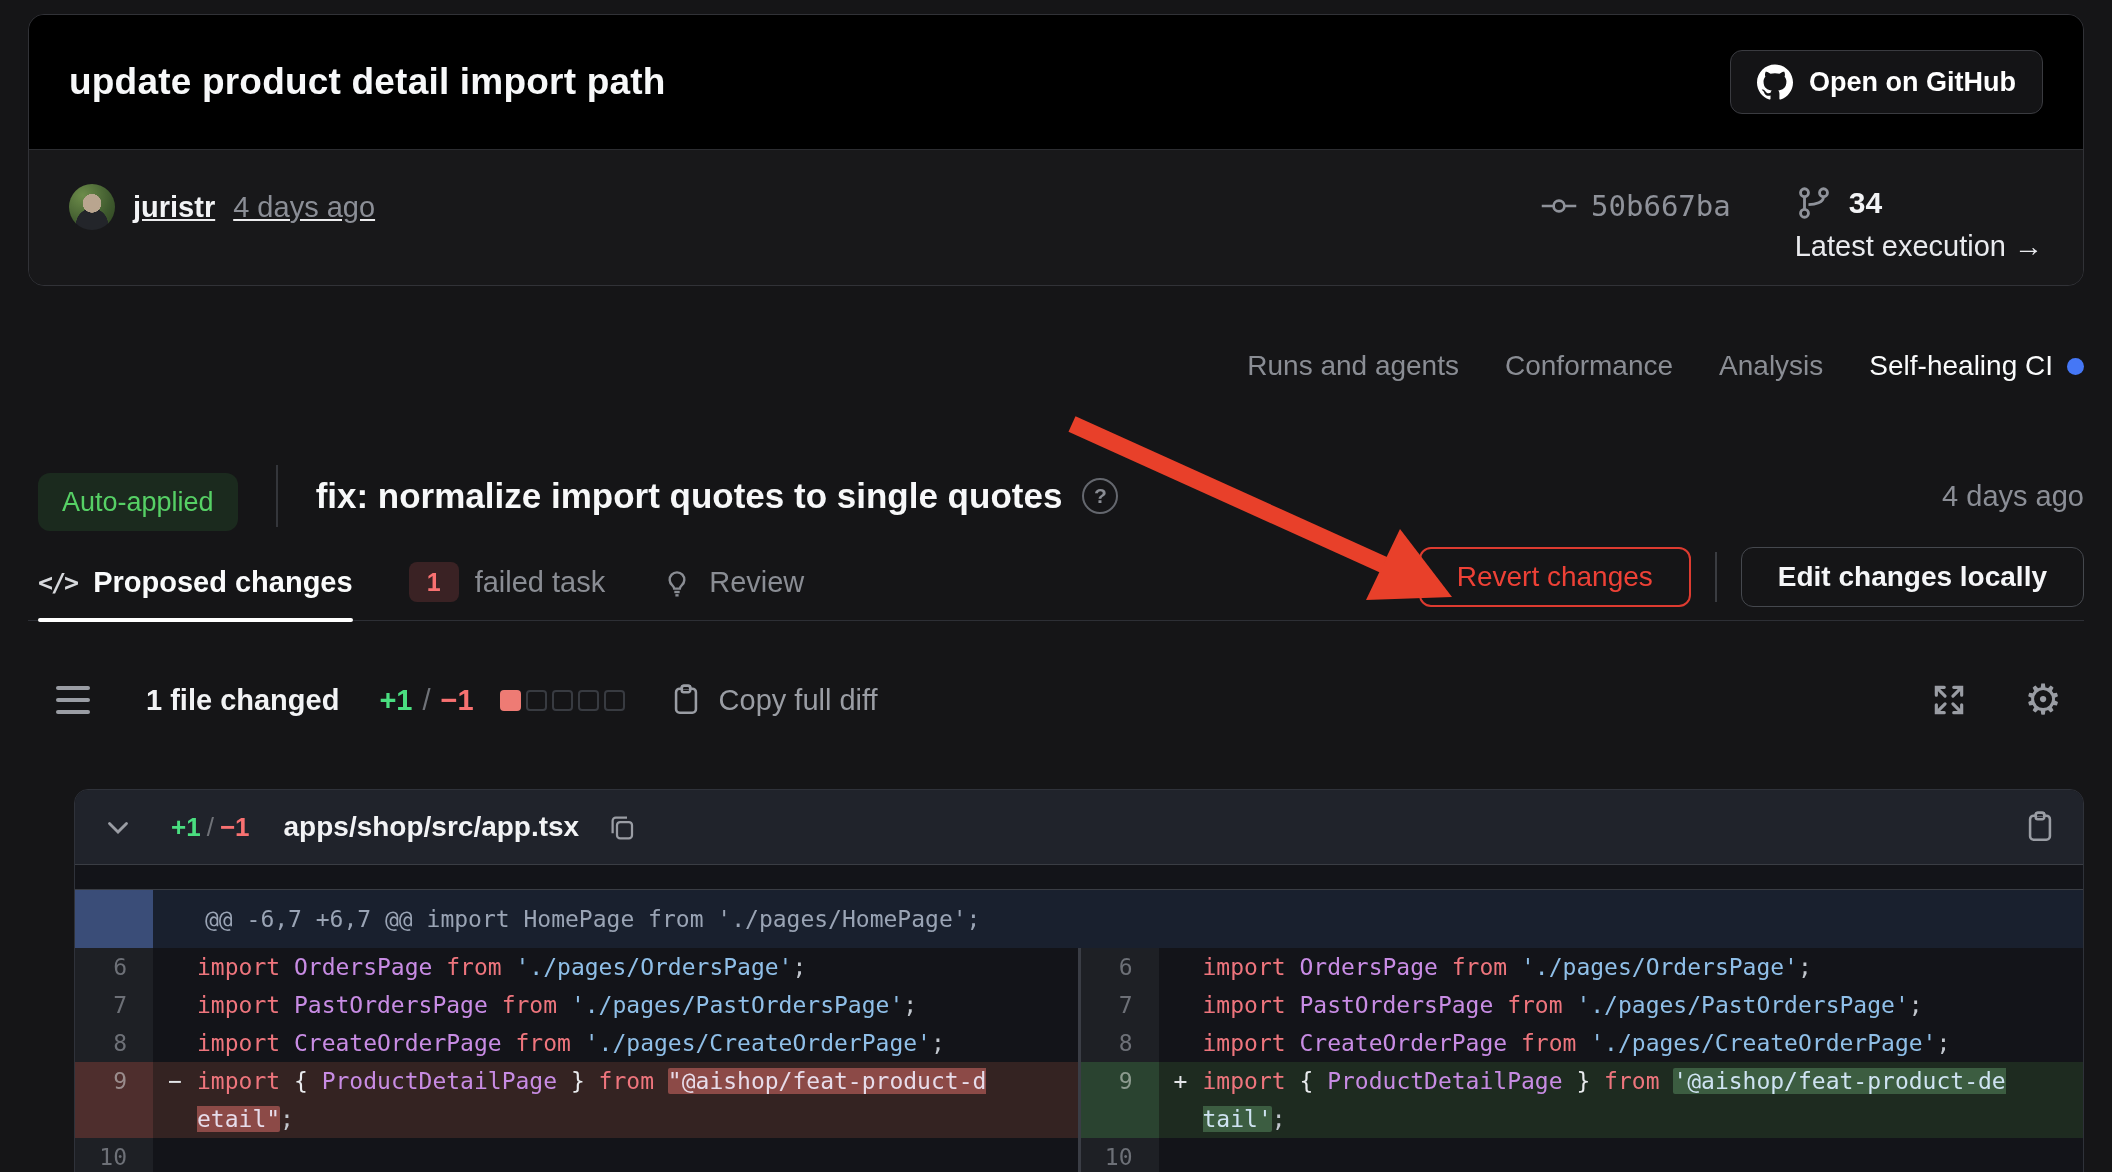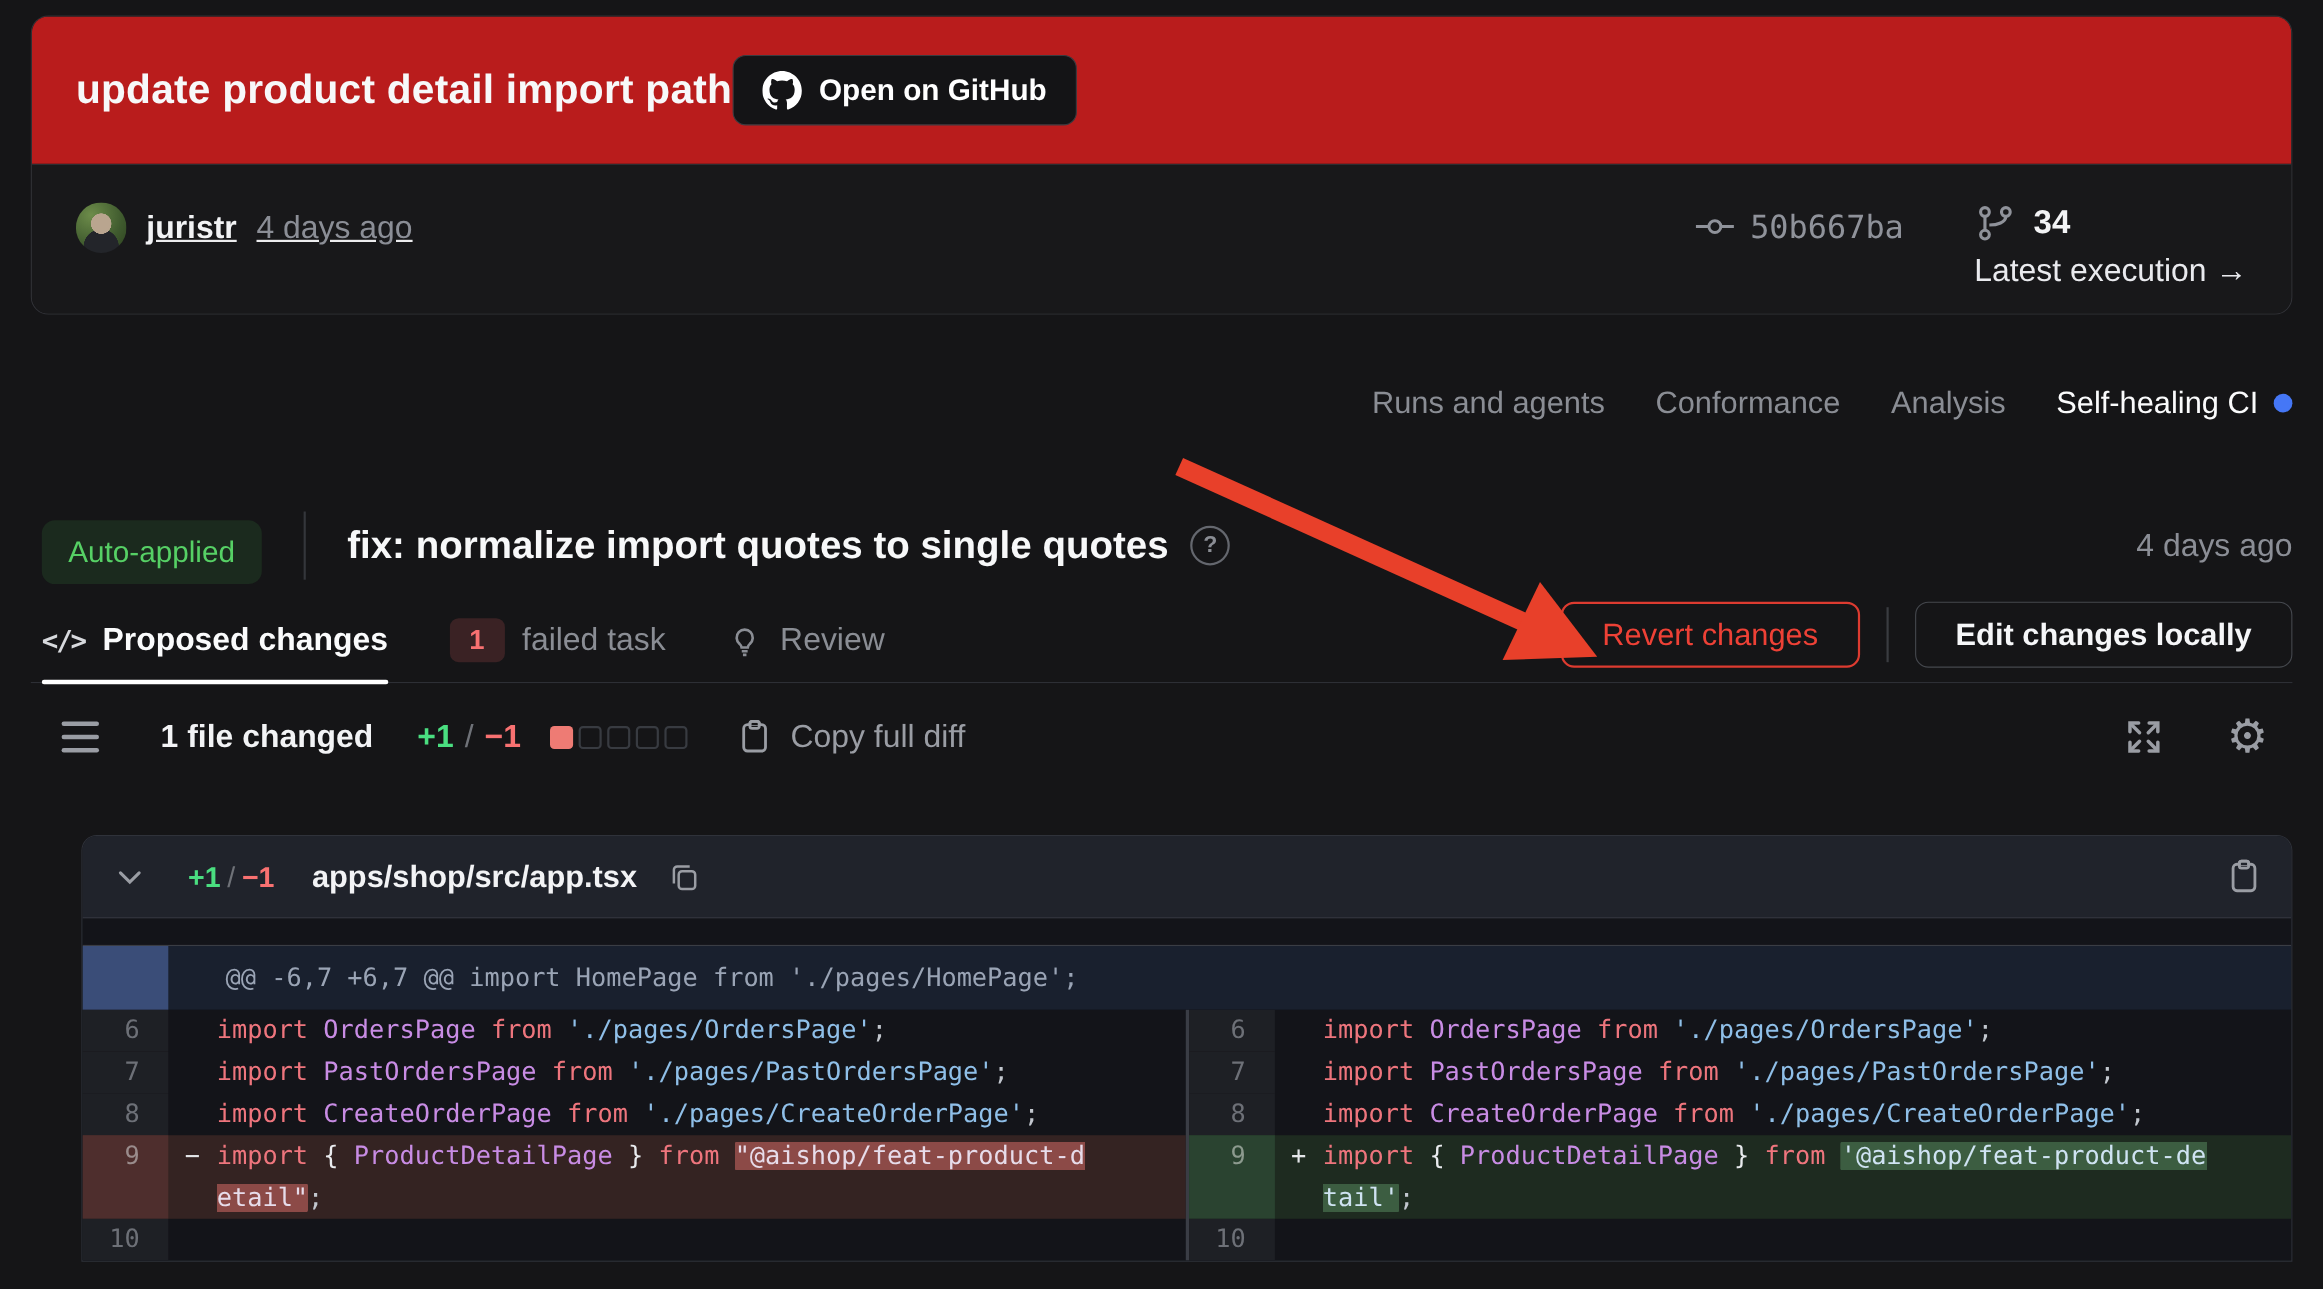--- a/index.html
+++ b/index.html
@@ -1,21 +1,21 @@
 <!DOCTYPE html>
 <html><head>
 <meta charset="utf-8">
 <style>
   html,body{margin:0;padding:0;background:#151517;}
   body{width:2112px;height:1172px;overflow:hidden;font-family:"Liberation Sans",sans-serif;color:#ececee;position:relative;}
   .page{width:2112px;height:1172px;position:relative;}
 
   
   .hcard{margin:14px 28px 0;border:1px solid #313237;border-radius:16px;overflow:hidden;}
-  .hcard-top{background:#b91c1c;height:134px;display:flex;align-items:center;padding:0 40px;}
+  .hcard-top{background:#000000;height:134px;display:flex;align-items:center;justify-content:space-between;padding:0 40px;}
   .page-title{font-size:37px;font-weight:700;color:#f7f8f9;letter-spacing:.2px;}
   .gh-btn{display:flex;align-items:center;gap:16px;background:#141416;border:1px solid #3a3b40;border-radius:12px;height:64px;padding:0 26px;color:#fff;font-size:27px;font-weight:700;cursor:pointer;}
   .hcard-bottom{background:#18181a;border-top:1px solid #2c2d31;height:136px;display:flex;align-items:flex-start;justify-content:space-between;padding:34px 40px 0;box-sizing:border-box;}
   .author{display:flex;align-items:center;gap:18px;text-decoration:underline;}
   .avatar{width:46px;height:46px;border-radius:50%;background:
     radial-gradient(circle at 50% 42%,#b9a58f 0 26%,rgba(0,0,0,0) 27%),
     radial-gradient(circle at 50% 88%,#23252a 0 34%,rgba(0,0,0,0) 35%),
     radial-gradient(circle at 30% 25%,#6d8c4a,#3f5a2e 60%,#2c401f);}
   .author-name{font-size:29px;font-weight:700;color:#f2f3f5;}
   .author-time{font-size:29px;color:#8b8e96;}
@@ -47,21 +47,21 @@
   .tab.active{color:#fafbfc;font-weight:700;}
   .tab.active::after{content:"";position:absolute;left:0;right:0;bottom:-2px;height:4px;background:#fff;border-radius:2px;}
   .tab-code{font-family:"DejaVu Sans Mono",monospace;font-size:25px;color:#d7d9dd;letter-spacing:-2px;}
   .count-badge{background:#3a2224;color:#f87171;font-size:25px;font-weight:600;border-radius:8px;min-width:34px;height:40px;display:flex;align-items:center;justify-content:center;padding:0 8px;}
   .actions{margin-left:auto;display:flex;align-items:center;gap:24px;margin-bottom:10px;}
   .btn-revert{background:transparent;border:2px solid #dd3b30;color:#ee4136;font-size:28px;font-weight:500;border-radius:12px;height:60px;padding:0 36px;cursor:pointer;font-family:inherit;}
   .act-vdiv{width:2px;height:50px;background:#3a3c41;}
   .btn-edit{background:transparent;border:1px solid #45484e;color:#f5f6f8;font-size:28px;font-weight:700;border-radius:12px;height:60px;padding:0 36px;cursor:pointer;font-family:inherit;}
 
   
-  .toolbar{margin:20px 28px 0;height:58px;display:flex;align-items:center;padding:0 0 0 28px;}
+  .toolbar{margin:50px 28px 0;height:58px;display:flex;align-items:center;padding:0 0 0 28px;}
   .hamburger{display:flex;flex-direction:column;gap:8px;cursor:pointer;margin-right:56px;}
   .hamburger span{display:block;width:34px;height:4px;background:#9a9da4;border-radius:2px;}
   .files-changed{font-size:29px;font-weight:600;color:#f2f3f5;margin-right:40px;}
   .stat-add{font-size:29px;font-weight:600;color:#4ade80;}
   .stat-slash{font-size:29px;color:#6f7278;margin:0 10px;}
   .stat-del{font-size:29px;font-weight:600;color:#f87171;margin-right:26px;}
   .squares{display:flex;gap:5px;margin-right:44px;}
   .sq{width:21px;height:21px;border-radius:4px;box-sizing:border-box;}
   .sq.filled{background:#ee7b74;}
   .sq.empty{border:2px solid #383b41;}

